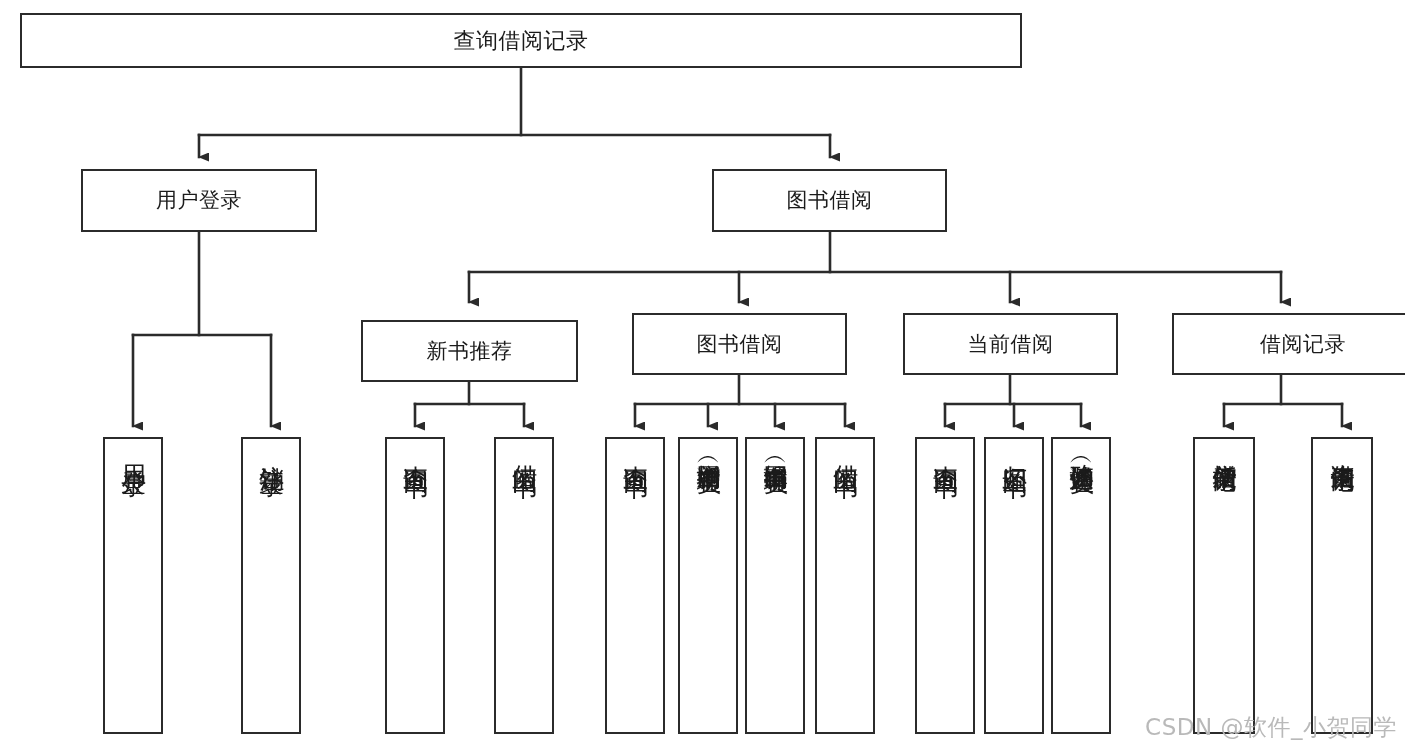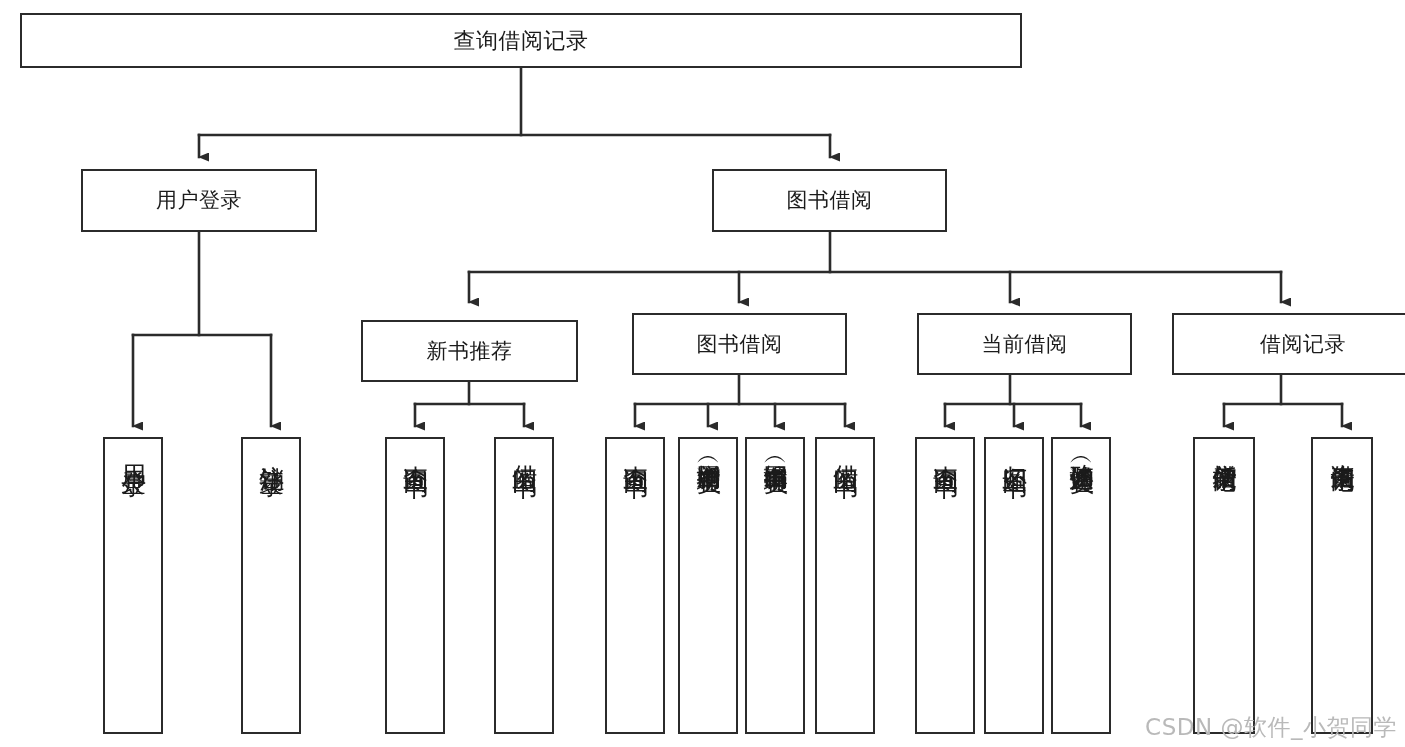--- a/index.html
+++ b/index.html
@@ -133,21 +133,21 @@
   <div class="node horiz" style="left:712px;top:169px;width:235px;height:63px;">
     <span class="label">图书借阅</span>
   </div>
 
   <div class="node horiz" style="left:361px;top:320px;width:217px;height:62px;">
     <span class="label">新书推荐</span>
   </div>
   <div class="node horiz" style="left:632px;top:313px;width:215px;height:62px;">
     <span class="label">图书借阅</span>
   </div>
-  <div class="node horiz" style="left:903px;top:313px;width:215px;height:62px;margin-left:14px;">
+  <div class="node horiz" style="left:903px;top:313px;width:215px;height:62px;">
     <span class="label">当前借阅</span>
   </div>
   <div class="node horiz" style="left:1172px;top:313px;width:262px;height:62px;">
     <span class="label">借阅记录</span>
   </div>
 
   <div class="node vert" style="left:103px;top:437px;width:60px;height:297px;">
     <span class="label">用户登录</span>
   </div>
   <div class="node vert" style="left:241px;top:437px;width:60px;height:297px;">

